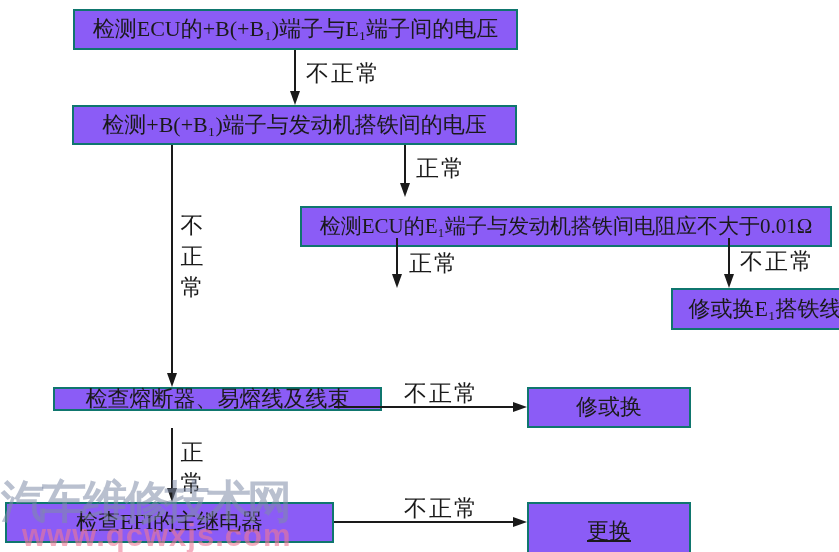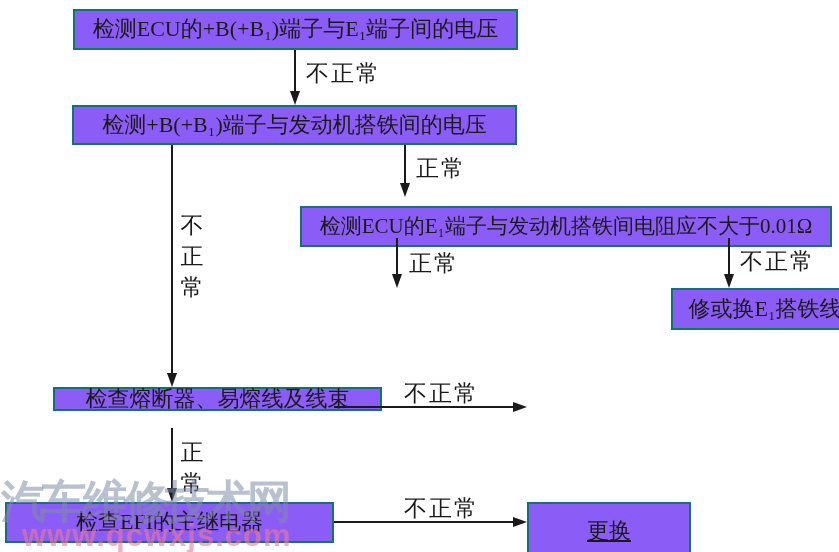--- a/index.html
+++ b/index.html
@@ -108,20 +108,21 @@
 </head>
 <body>
 
 <div class="canvas">
 
   <div class="box b1">检测ECU的+B(+B₁)端子与E₁端子间的电压</div>
   <div class="box b2">检测+B(+B₁)端子与发动机搭铁间的电压</div>
   <div class="box b3">检测ECU的E₁端子与发动机搭铁间电阻应不大于0.01Ω</div>
   <div class="box b5">修或换E₁搭铁线</div>
   <div class="box b6">检查熔断器、易熔线及线束</div>
+  <div class="box b7">修或换</div>
   <div class="box b8">检查EFI的主继电器</div>
   <div class="box b9">更换</div>
 
   <div class="vline" style="left:294px; top:50px; height:42px;"></div>
   <div class="arrow-down" style="left:290px; top:91px;"></div>
   <div class="elabel" style="left:306px; top:58px;">不正常</div>
 
   <div class="vline" style="left:404px; top:145px; height:39px;"></div>
   <div class="arrow-down" style="left:400px; top:183px;"></div>
   <div class="elabel" style="left:416px; top:153px;">正常</div>

